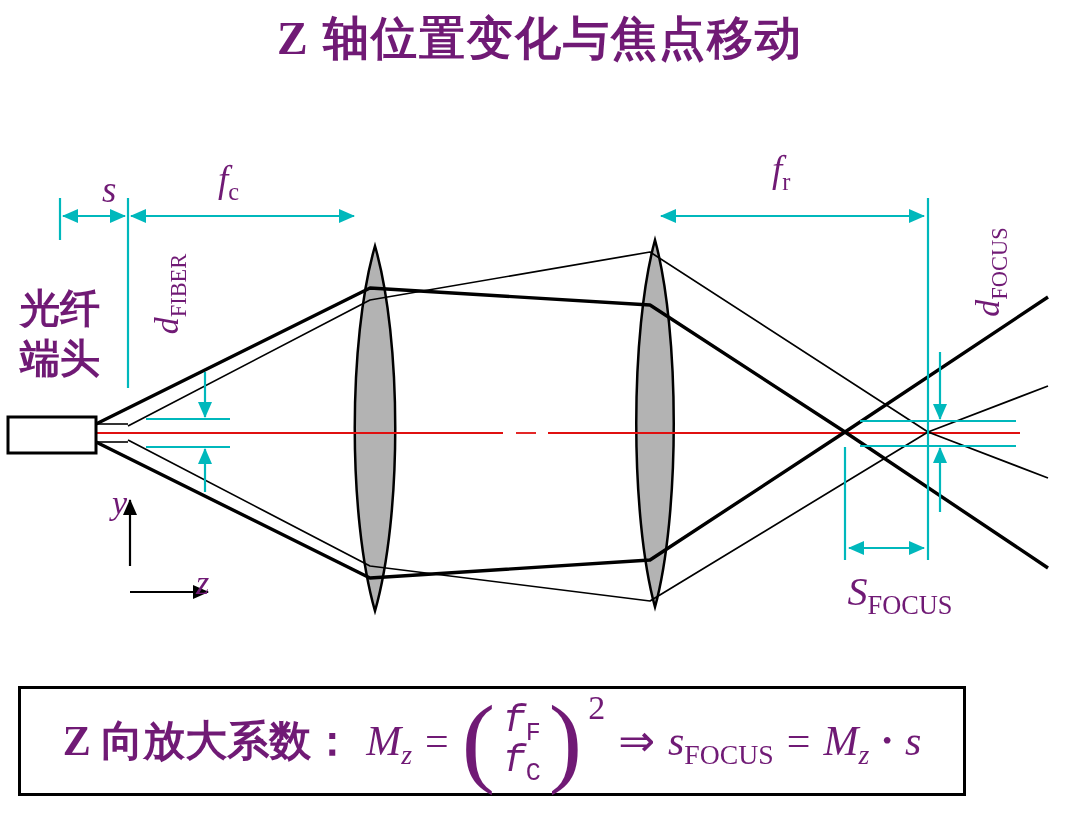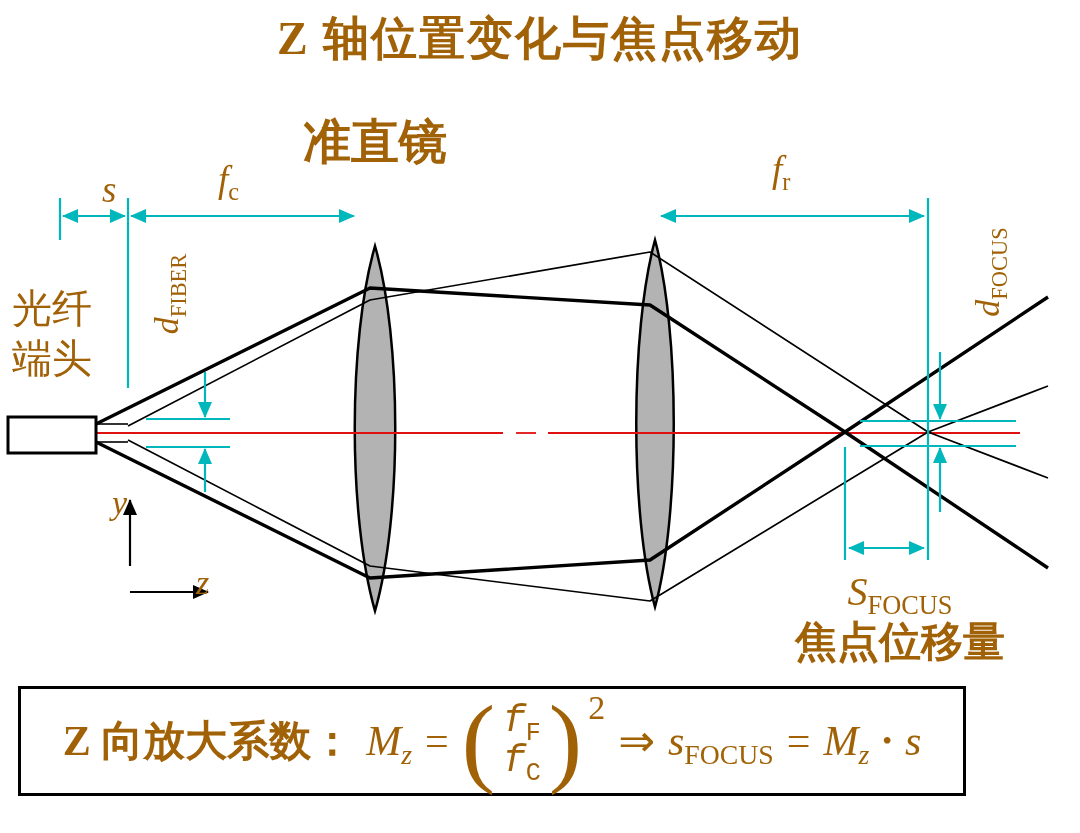--- a/index.html
+++ b/index.html
@@ -1,34 +1,34 @@
 <!DOCTYPE html>
 <html><head>
 <meta charset="utf-8">
 <style>
   html,body { margin:0; padding:0; background:#fff; }
   .canvas {
     position:relative; width:1080px; height:833px; background:#ffffff;
-    font-family:"Liberation Serif", serif; color:#a16207; overflow:hidden;
+    font-family:"Liberation Serif", serif; color:#701a75; overflow:hidden;
   }
   .abs { position:absolute; }
   .it { font-style:italic; }
   sub { font-size:0.66em; line-height:0; }
   #diagram-svg { position:absolute; left:0; top:0; }
 
   .title {
     left:0; top:8px; width:1080px; text-align:center;
     font-size:46px; font-weight:bold; letter-spacing:2px;
   }
   .lens-label { font-size:48px; font-weight:bold; text-align:center; width:190px; }
   .lbl-collimating { left:280px; top:110px; }
   .lbl-focusing   { left:568px; top:110px; }
   .fiber-label {
-    left:4px; top:284px; width:96px; text-align:center;
-    font-size:40px; font-weight:normal; line-height:1.25;
+    left:4px; top:284px; width:96px; text-align:right;
+    font-size:40px; font-weight:bold; line-height:1.25;
   }
   .dim-label { font-size:37px; }
   .lbl-s  { left:102px; top:168px; }
   .lbl-fc { left:218px; top:158px; }
   .lbl-fr { left:772px; top:148px; }
   .rot-label {
     width:176px; height:44px; display:flex; align-items:center; justify-content:center;
     transform:rotate(-90deg); font-size:34px;
   }
   .lbl-dfiber { left:79px;  top:272px; }
@@ -117,21 +117,20 @@
     </g>
 
     <g stroke="#000" stroke-width="2.2" fill="none">
       <line x1="130" y1="566" x2="130" y2="500" marker-end="url(#ab)"></line>
       <line x1="130" y1="592" x2="208" y2="592" marker-end="url(#ab)"></line>
     </g>
   </svg>
 
   <div class="abs title">Z 轴位置变化与焦点移动</div>
 
-  <div class="abs lens-label lbl-collimating">准直镜</div>
 
   <div class="abs fiber-label">
     <div>光纤</div>
     <div>端头</div>
   </div>
 
   <div class="abs dim-label it lbl-s">s</div>
 
   <div class="abs dim-label lbl-fc"><span class="it">f</span><sub>c</sub></div>
 
@@ -140,21 +139,20 @@
   <div class="abs rot-label lbl-dfiber">
       <span><span class="it">d</span><sub>FIBER</sub></span>
     </div>
 
   <div class="abs rot-label lbl-dfocus">
       <span><span class="it">d</span><sub>FOCUS</sub></span>
     </div>
 
   <div class="abs lbl-sfocus"><span class="it">S</span><sub>FOCUS</sub></div>
 
-  <div class="abs lbl-focus-shift">焦点位移量</div>
 
   <div class="abs axis-label lbl-y">y</div>
   <div class="abs axis-label lbl-z">z</div>
 
   <div class="abs formula-box">
     <span class="f-cjk">Z 向放大系数：</span>
     <span class="f-math"><span class="it">M</span><sub class="it">z</sub></span>
     <span class="f-math">=</span>
     <span class="paren">(</span>
     <span class="stack">

